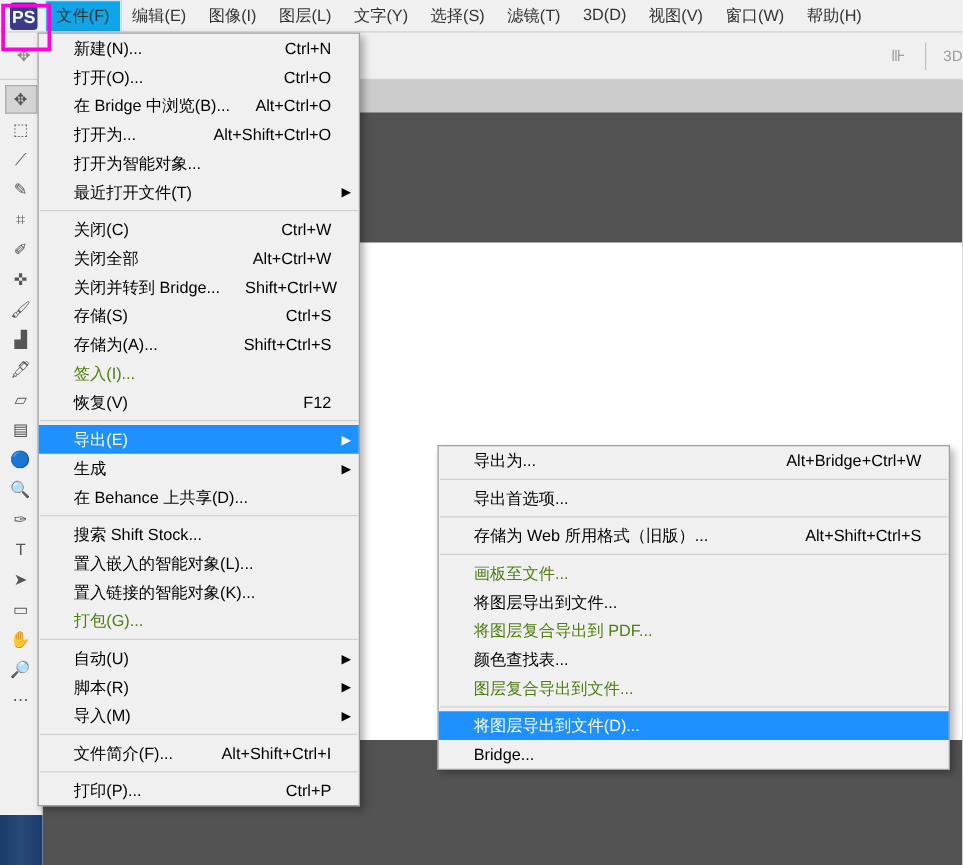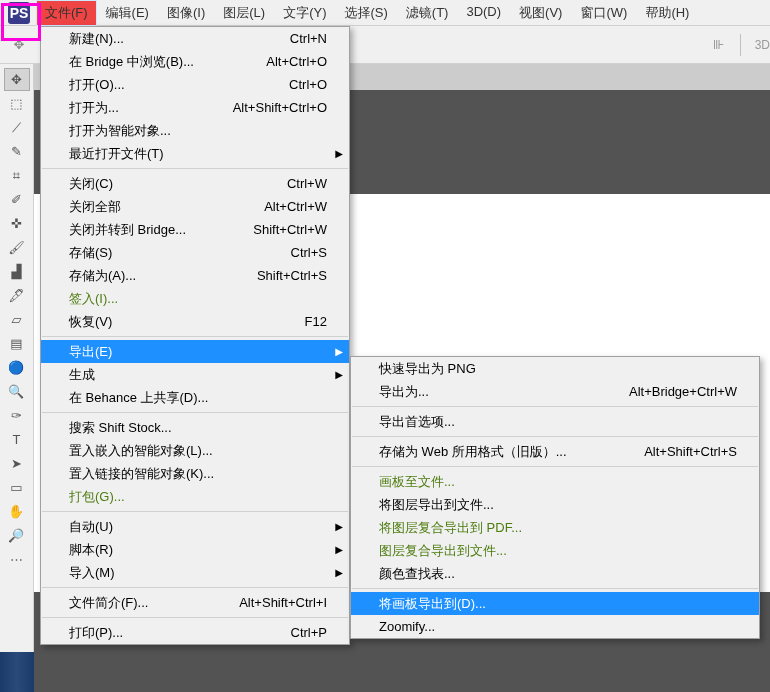--- a/index.html
+++ b/index.html
@@ -2,21 +2,21 @@
 <html><head>
 <meta charset="utf-8">
 <style>
 * { margin: 0; padding: 0; box-sizing: border-box; font-family: "Microsoft YaHei", "Segoe UI", Arial, sans-serif; font-size: 13px; }
 body { background: #f0f0f0; width: 770px; height: 692px; overflow: hidden; position: relative; }
 
 .topbar { background: #f0f0f0; height: 26px; display: flex; align-items: center; padding-left: 8px; border-bottom: 1px solid #d0d0d0; position: relative; }
 .logo { width: 22px; height: 22px; background: #3a3a8a; color: #fff; display: flex; align-items: center; justify-content: center; font-weight: bold; border-radius: 3px; margin-right: 6px; font-size: 14px; }
 .menuitems { display: flex; }
 .menuitems .mi { padding: 4px 9px; color: #333; cursor: default; }
-.menuitems .mi.active { background: #ef4444; border: 1px solid #cce8ff; padding: 3px 8px; }
+.menuitems .mi.active { background: #0ea5e9; border: 1px solid #cce8ff; padding: 3px 8px; }
 
 .highlight-box { position: absolute; top: 3px; left: 1px; width: 40px; height: 38px; border: 3px solid #ff00dc; z-index: 500; pointer-events:none;}
 
 .optbar { background: #f0f0f0; height: 38px; border-bottom: 1px solid #d0d0d0; display:flex; align-items:center; padding-left:8px; gap:6px;}
 .optbar .sep { width:1px; height:22px; background:#c0c0c0; margin:0 4px;}
 .optbar .btn { width:22px; height:22px; display:flex;align-items:center;justify-content:center;color:#888;}
 .optbar .txt3d { color:#9a9a9a; font-size:12px; margin-left:4px;}
 
 .toolstrip { position:absolute; left:0; top:64px; width:34px; background:#f0f0f0; border-right:1px solid #d0d0d0; display:flex; flex-direction:column; align-items:center; padding-top:4px; gap: 1px; bottom: 0; }
 .toolstrip .tool { width:26px; height:23px; display:flex; align-items:center; justify-content:center; color:#555; position: relative; }
@@ -28,21 +28,21 @@
 .blue-strip { position:absolute; left:0; bottom:0; height:40px; width:34px; background: linear-gradient(90deg,#1a3a6a,#2a4a7a,#1a3a6a);}
 
 .dropdown { position:absolute; background:#f0f0f0; border:1px solid #a0a0a0; box-shadow:3px 3px 6px rgba(0,0,0,0.3); z-index:100; }
 .dropdown .row { display:flex; align-items:center; height:23px; padding:0 22px 0 28px; color:#000; white-space:nowrap; position: relative;}
 .dropdown .row.disabled { color:#4d7c0f; }
 .dropdown .row.hi { background:#1e90ff; color:#fff; }
 .dropdown .row .shortcut { margin-left:auto; padding-left:20px;}
 .dropdown .row .arrow { position: absolute; right: 6px; font-size:10px;}
 .dropdown hr { border:none; border-top:1px solid #d0d0d0; margin:3px 1px; }
 
-.d1 { left:40px; top:26px; width:310px; }
+.d1 { left:30px; top:26px; width:258px; }
 .d2 { left:350px; top:356px; width:410px; }
 </style>
 </head>
 <body>
 
 <div class="highlight-box"></div>
 
 <div class="topbar">
   <div class="logo">PS</div>
   <div class="menuitems" id="menuitems">
@@ -101,28 +101,28 @@
     <div class="tool">⋯</div>
   </div>
 <div class="blue-strip"></div>
 
 <div class="dropdown d1" id="filemenu">
     <div class="row">
       <span>新建(N)...</span>
       <span class="shortcut">Ctrl+N</span>
     </div>
     <div class="row">
+      <span>打开(O)...</span>
+      <span class="shortcut">Ctrl+O</span>
+    </div>
+    <div class="row">
       <span>在 Bridge 中浏览(B)...</span>
       <span class="shortcut">Alt+Ctrl+O</span>
     </div>
     <div class="row">
-      <span>打开(O)...</span>
-      <span class="shortcut">Ctrl+O</span>
-    </div>
-    <div class="row">
       <span>打开为...</span>
       <span class="shortcut">Alt+Shift+Ctrl+O</span>
     </div>
     <div class="row">
       <span>打开为智能对象...</span>
     </div>
     <div class="row">
       <span>最近打开文件(T)</span>
       <span class="arrow">▶</span>
     </div>
@@ -198,23 +198,20 @@
       <span class="shortcut">Alt+Shift+Ctrl+I</span>
     </div>
     <hr>
     <div class="row">
       <span>打印(P)...</span>
       <span class="shortcut">Ctrl+P</span>
     </div>
   </div>
 <div class="dropdown d2" id="exportmenu">
     <div class="row">
-      <span>快速导出为 PNG</span>
-    </div>
-    <div class="row">
       <span>导出为...</span>
       <span class="shortcut">Alt+Bridge+Ctrl+W</span>
     </div>
     <hr>
     <div class="row">
       <span>导出首选项...</span>
     </div>
     <hr>
     <div class="row">
       <span>存储为 Web 所用格式（旧版）...</span>
@@ -223,26 +220,26 @@
     <hr>
     <div class="row disabled">
       <span>画板至文件...</span>
     </div>
     <div class="row">
       <span>将图层导出到文件...</span>
     </div>
     <div class="row disabled">
       <span>将图层复合导出到 PDF...</span>
     </div>
+    <div class="row">
+      <span>颜色查找表...</span>
+    </div>
     <div class="row disabled">
       <span>图层复合导出到文件...</span>
     </div>
-    <div class="row">
-      <span>颜色查找表...</span>
-    </div>
     <hr>
     <div class="row hi">
-      <span>将画板导出到(D)...</span>
-    </div>
-    <div class="row">
-      <span>Zoomify...</span>
+      <span>将图层导出到文件(D)...</span>
+    </div>
+    <div class="row">
+      <span>Bridge...</span>
     </div>
   </div>
 
 </body></html>

